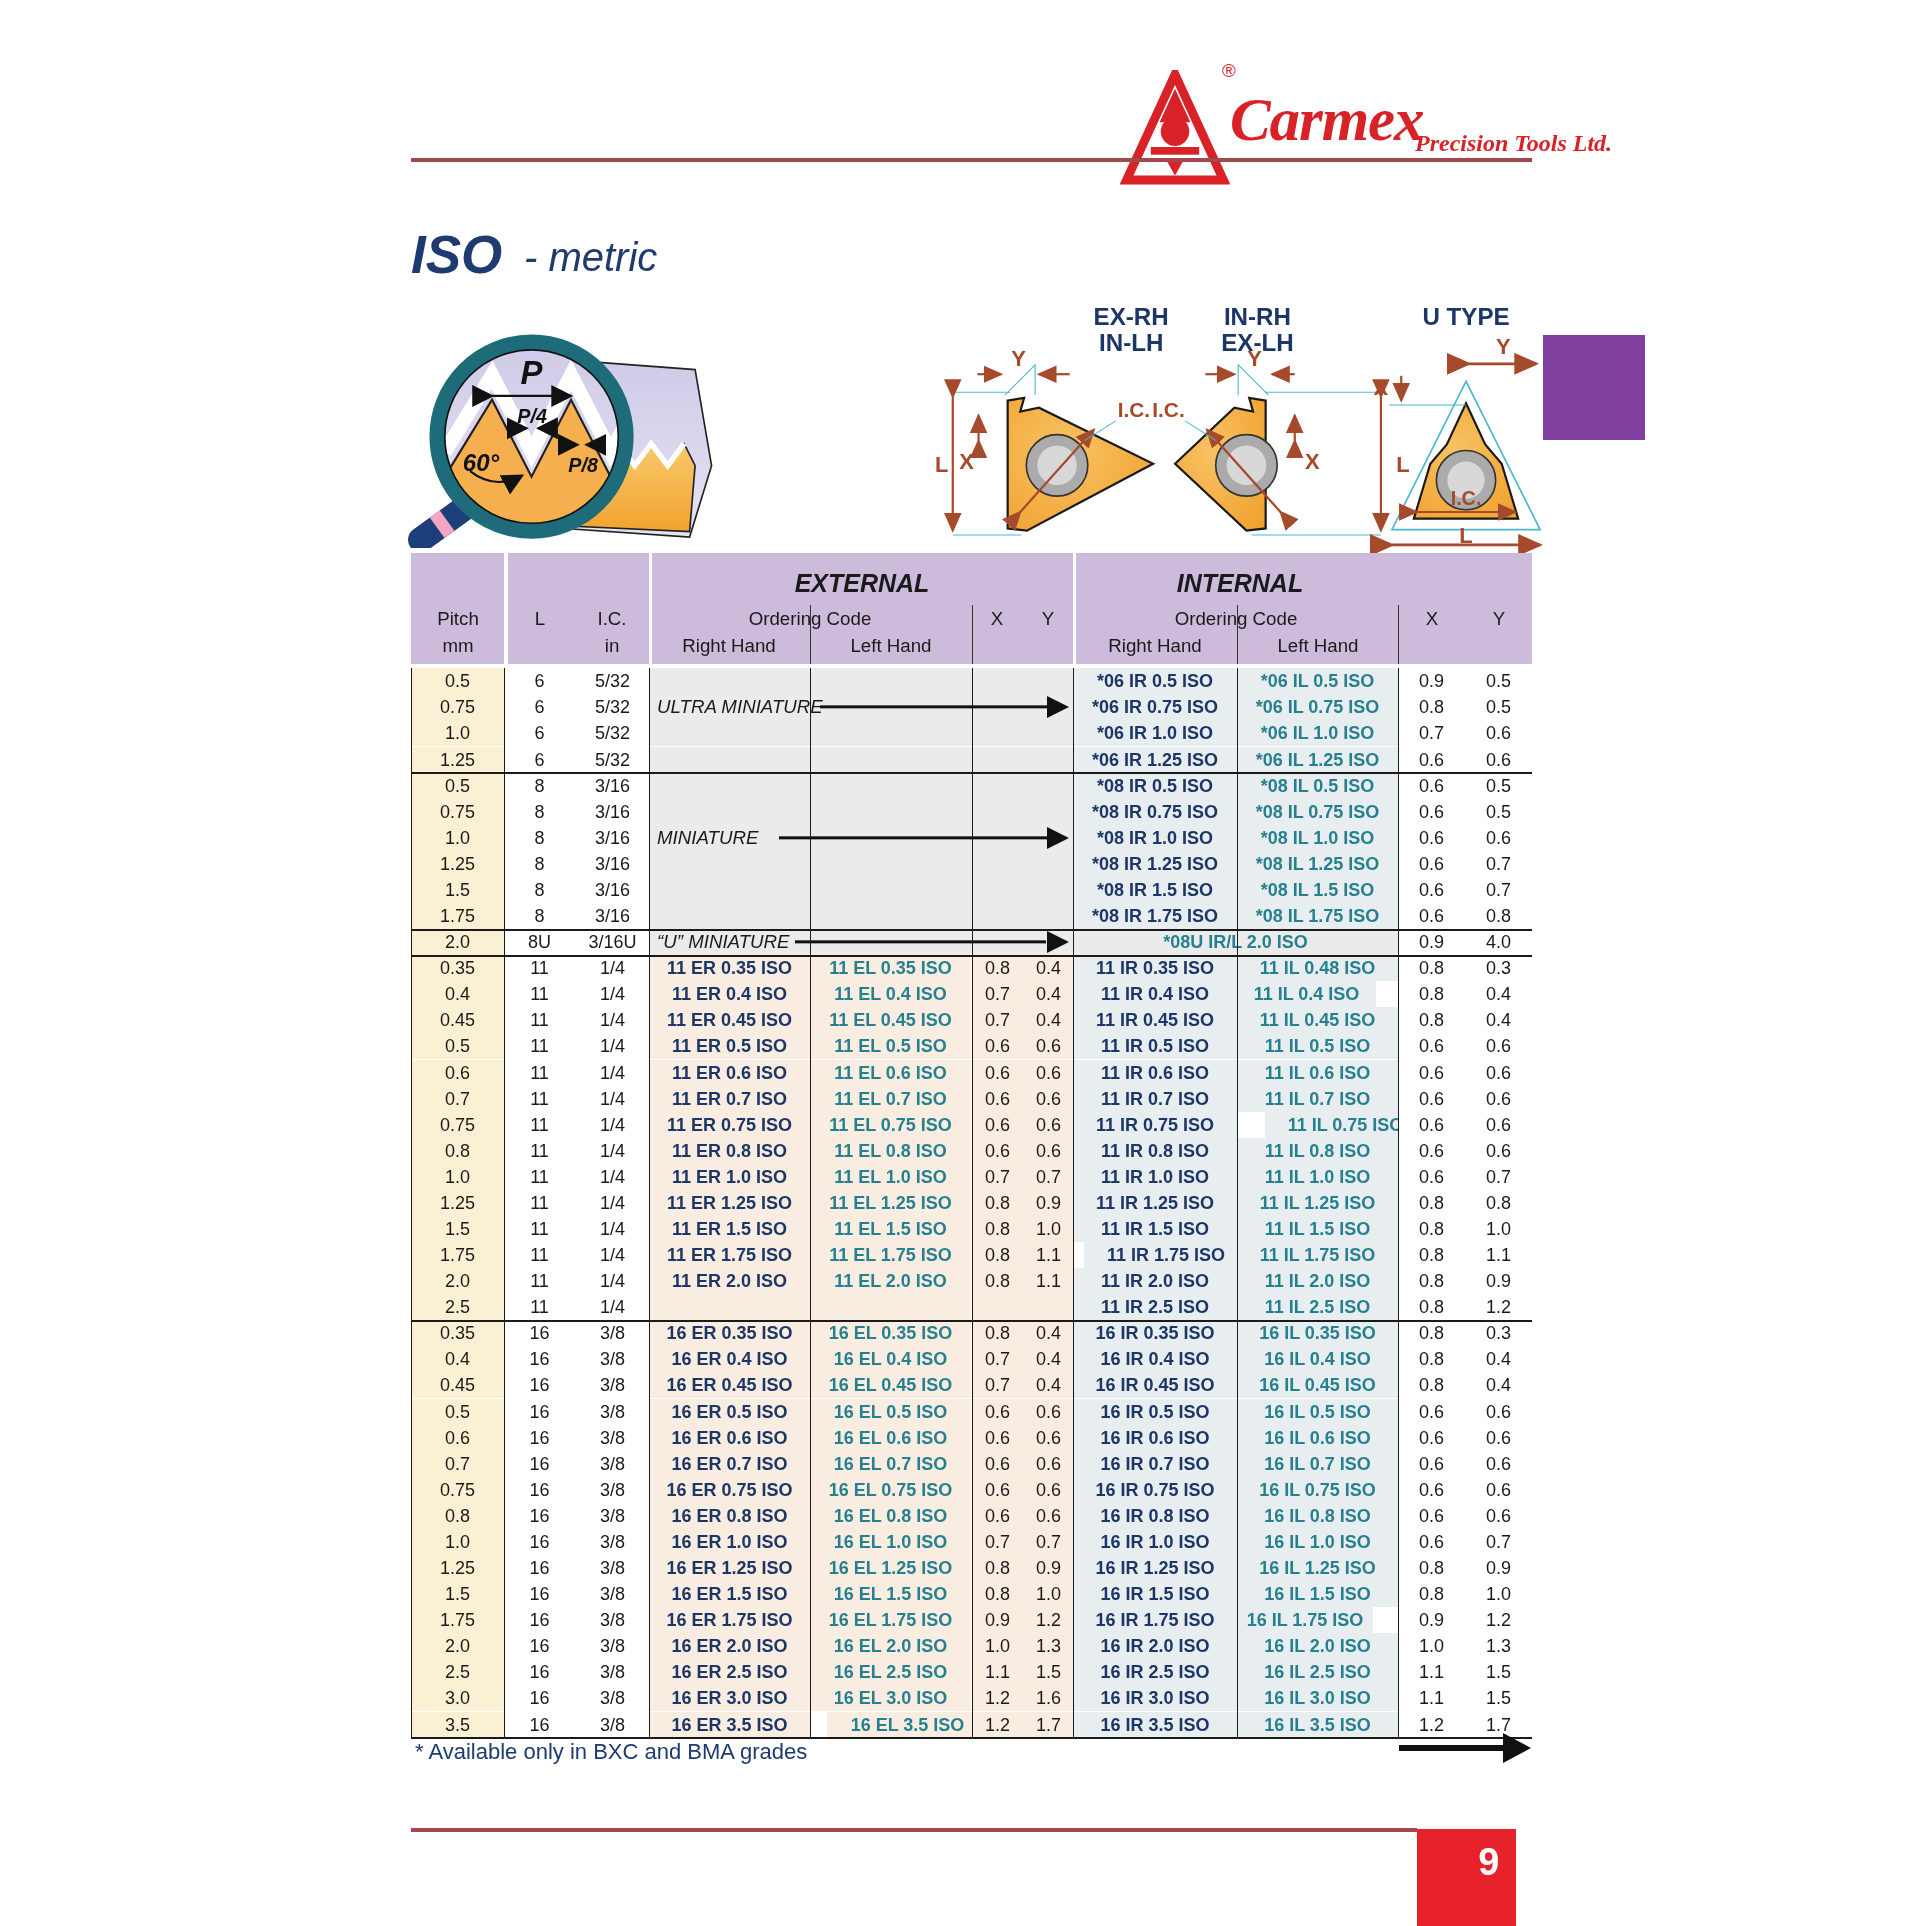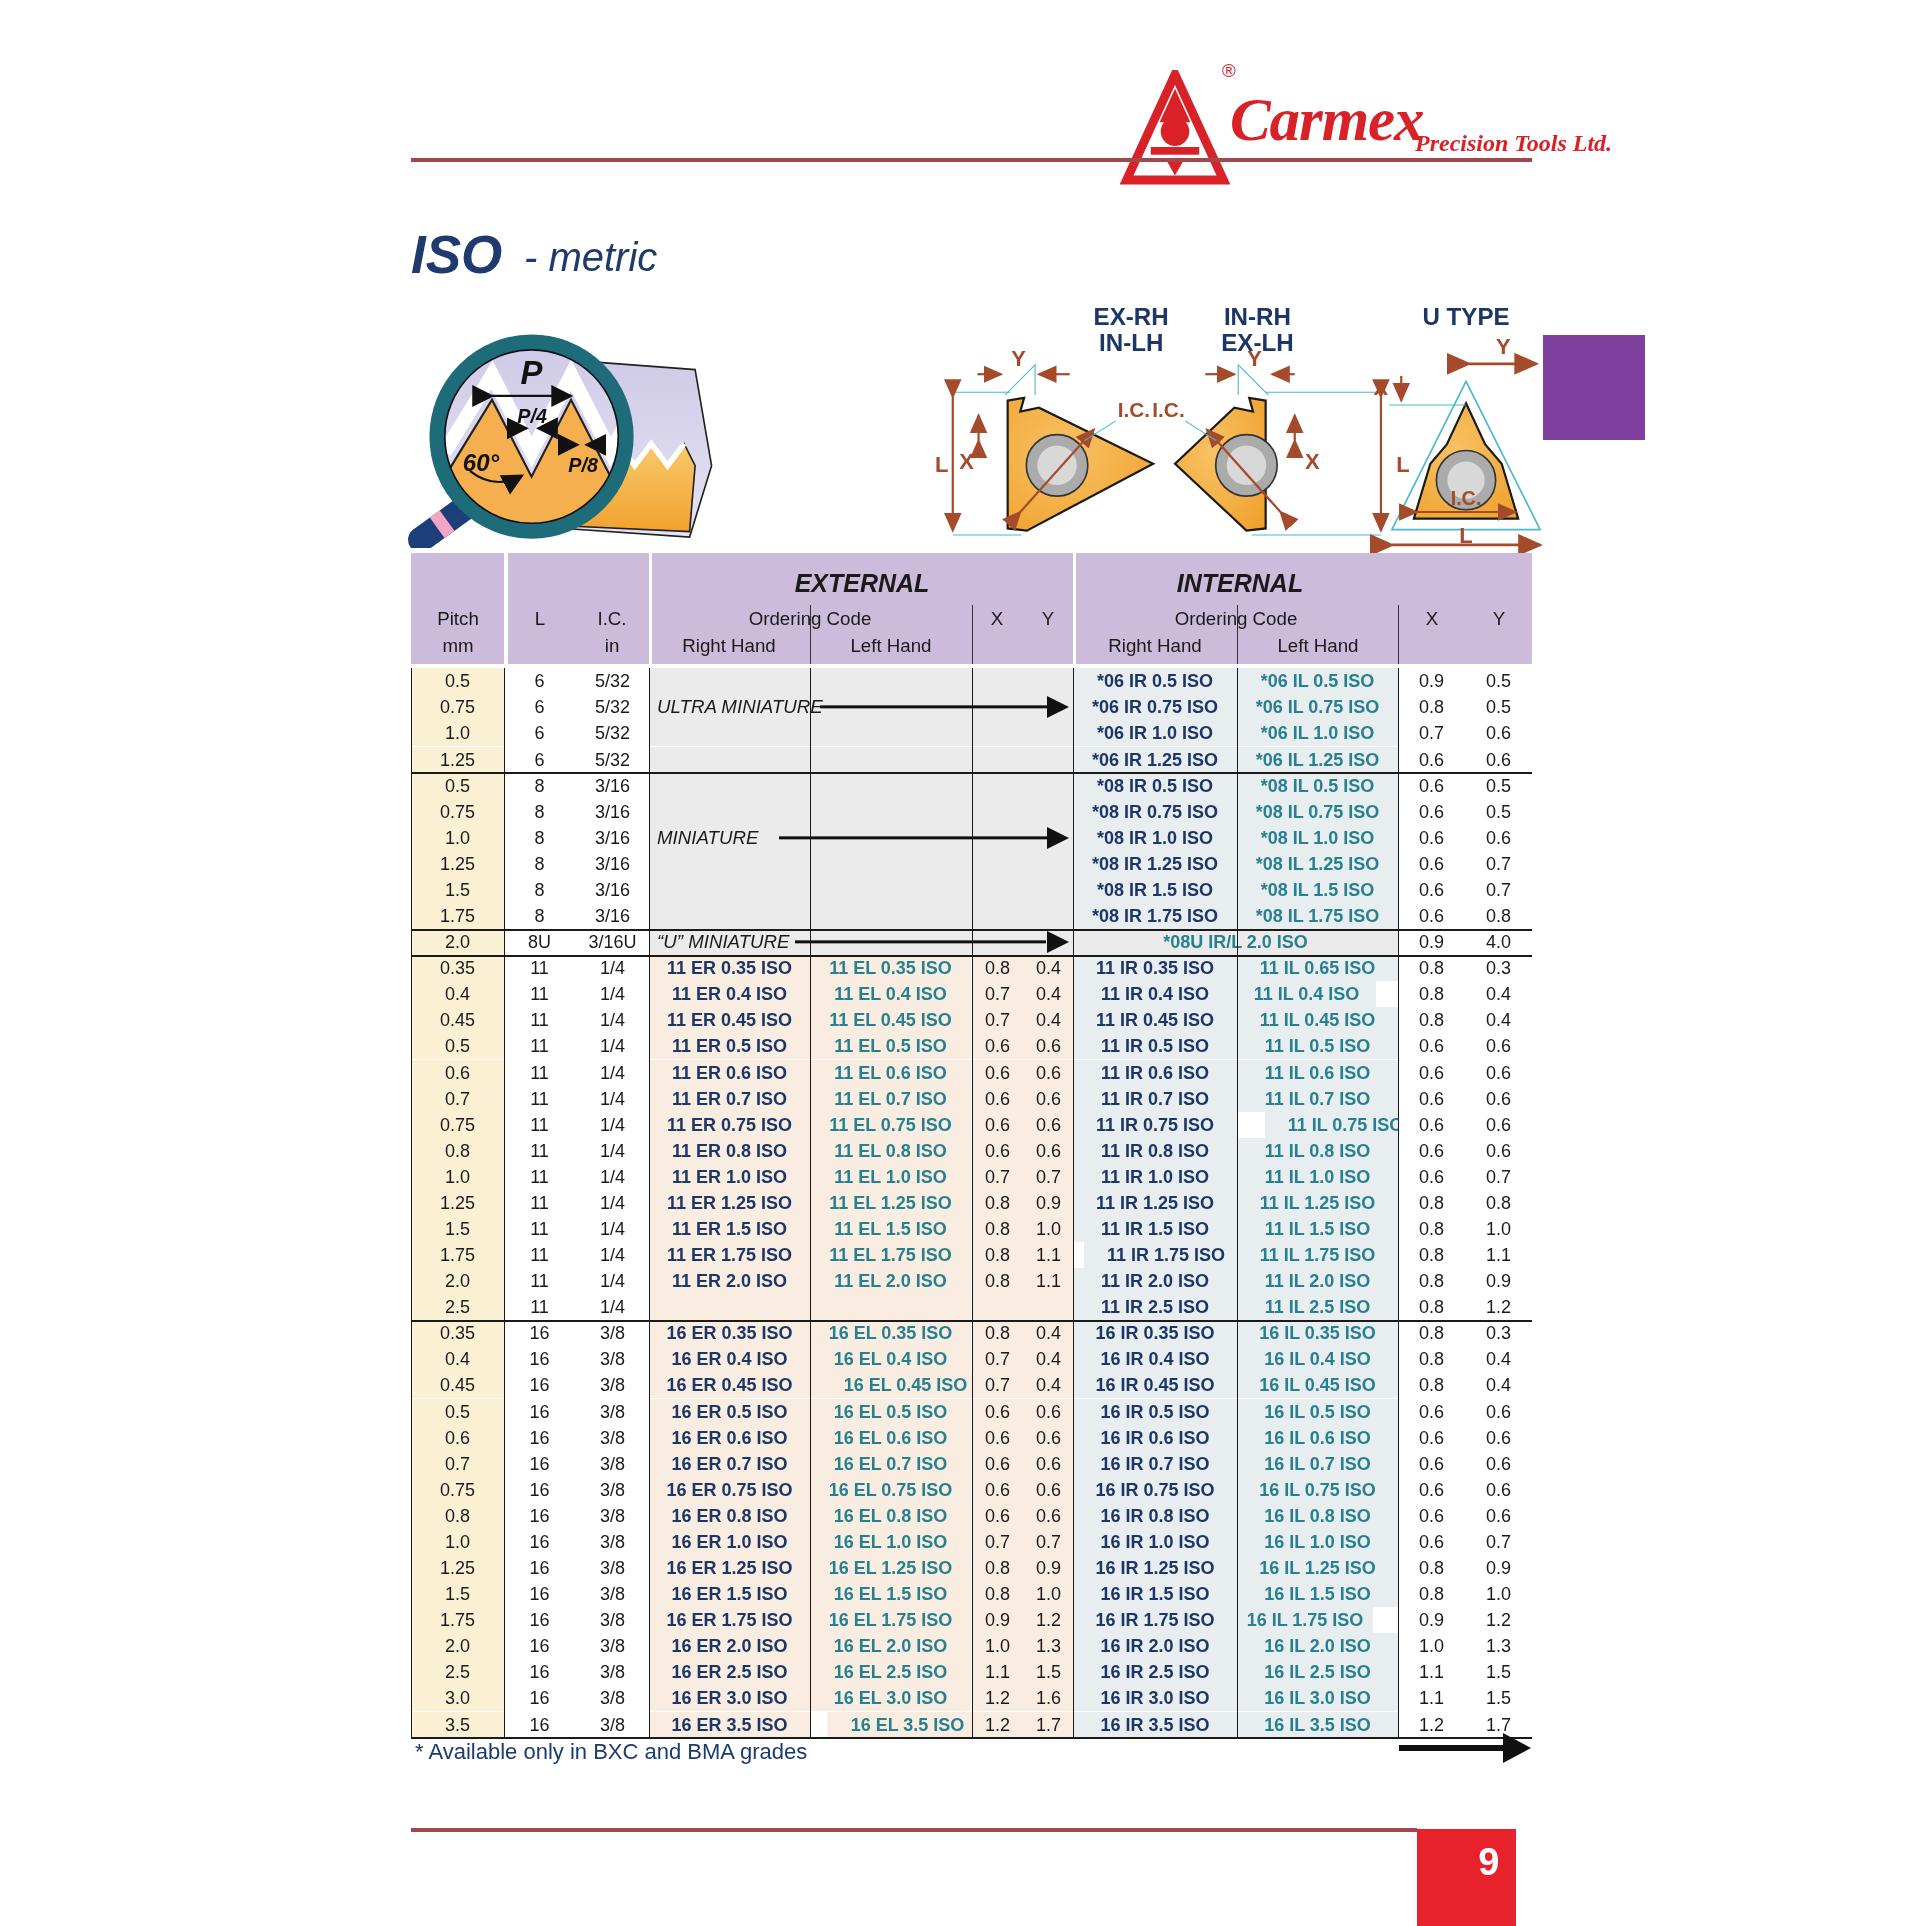--- a/index.html
+++ b/index.html
@@ -336,21 +336,21 @@
         <div class="arrow-head" style="left: 636px; top: 389px;"></div>
         <div class="row" style="top: 402px;">
           <div class="cell" style="left: 0px; width: 93px; background: rgb(250, 241, 212);">0.35</div>
           <div class="cell" style="left: 93px; width: 71px; background: rgb(255, 255, 255);">11</div>
           <div class="cell" style="left: 165px; width: 73px; background: rgb(255, 255, 255);">1/4</div>
           <div class="cell code-r" style="left: 238px; width: 161px; background: rgb(249, 237, 225);">11 ER 0.35 ISO</div>
           <div class="cell code-l" style="left: 399px; width: 161px; background: rgb(249, 237, 225);">11 EL 0.35 ISO</div>
           <div class="cell" style="left: 561px; width: 51px; background: rgb(249, 237, 225);">0.8</div>
           <div class="cell" style="left: 612px; width: 51px; background: rgb(249, 237, 225);">0.4</div>
           <div class="cell code-r" style="left: 662px; width: 164px; background: rgb(232, 237, 239);">11 IR 0.35 ISO</div>
-          <div class="cell code-l" style="left: 826px; width: 161px; background: rgb(232, 237, 239);">11 IL 0.65 ISO</div>
+          <div class="cell code-l" style="left: 826px; width: 161px; background: rgb(232, 237, 239);">11 IL 0.48 ISO</div>
           <div class="cell" style="left: 987px; width: 67px; background: rgb(255, 255, 255);">0.8</div>
           <div class="cell" style="left: 1054px; width: 67px; background: rgb(255, 255, 255);">0.3</div>
         </div>
         <div class="row" style="top: 428px;">
           <div class="cell" style="left: 0px; width: 93px; background: rgb(250, 241, 212);">0.4</div>
           <div class="cell" style="left: 93px; width: 71px; background: rgb(255, 255, 255);">11</div>
           <div class="cell" style="left: 165px; width: 73px; background: rgb(255, 255, 255);">1/4</div>
           <div class="cell code-r" style="left: 238px; width: 161px; background: rgb(249, 237, 225);">11 ER 0.4 ISO</div>
           <div class="cell code-l" style="left: 399px; width: 161px; background: rgb(249, 237, 225);">11 EL 0.4 ISO</div>
           <div class="cell" style="left: 561px; width: 51px; background: rgb(249, 237, 225);">0.7</div>
@@ -540,21 +540,21 @@
           <div class="cell code-r" style="left: 662px; width: 164px; background: rgb(232, 237, 239);">16 IR 0.4 ISO</div>
           <div class="cell code-l" style="left: 826px; width: 161px; background: rgb(232, 237, 239);">16 IL 0.4 ISO</div>
           <div class="cell" style="left: 987px; width: 67px; background: rgb(255, 255, 255);">0.8</div>
           <div class="cell" style="left: 1054px; width: 67px; background: rgb(255, 255, 255);">0.4</div>
         </div>
         <div class="row" style="top: 819px;">
           <div class="cell" style="left: 0px; width: 93px; background: rgb(250, 241, 212);">0.45</div>
           <div class="cell" style="left: 93px; width: 71px; background: rgb(255, 255, 255);">16</div>
           <div class="cell" style="left: 165px; width: 73px; background: rgb(255, 255, 255);">3/8</div>
           <div class="cell code-r" style="left: 238px; width: 161px; background: rgb(249, 237, 225);">16 ER 0.45 ISO</div>
-          <div class="cell code-l" style="left: 399px; width: 161px; background: rgb(249, 237, 225); padding-left: 15px;">16 EL 0.45 ISO</div>
+          <div class="cell code-l" style="left: 399px; width: 161px; background: rgb(249, 237, 225);">16 EL 0.45 ISO</div>
           <div class="cell" style="left: 561px; width: 51px; background: rgb(249, 237, 225);">0.7</div>
           <div class="cell" style="left: 612px; width: 51px; background: rgb(249, 237, 225);">0.4</div>
           <div class="cell code-r" style="left: 662px; width: 164px; background: rgb(232, 237, 239);">16 IR 0.45 ISO</div>
           <div class="cell code-l" style="left: 826px; width: 161px; background: rgb(232, 237, 239);">16 IL 0.45 ISO</div>
           <div class="cell" style="left: 987px; width: 67px; background: rgb(255, 255, 255);">0.8</div>
           <div class="cell" style="left: 1054px; width: 67px; background: rgb(255, 255, 255);">0.4</div>
         </div>
         <div class="row" style="top: 846px;">
           <div class="cell" style="left: 0px; width: 93px; background: rgb(250, 241, 212);">0.5</div>
           <div class="cell" style="left: 93px; width: 71px; background: rgb(255, 255, 255);">16</div>

